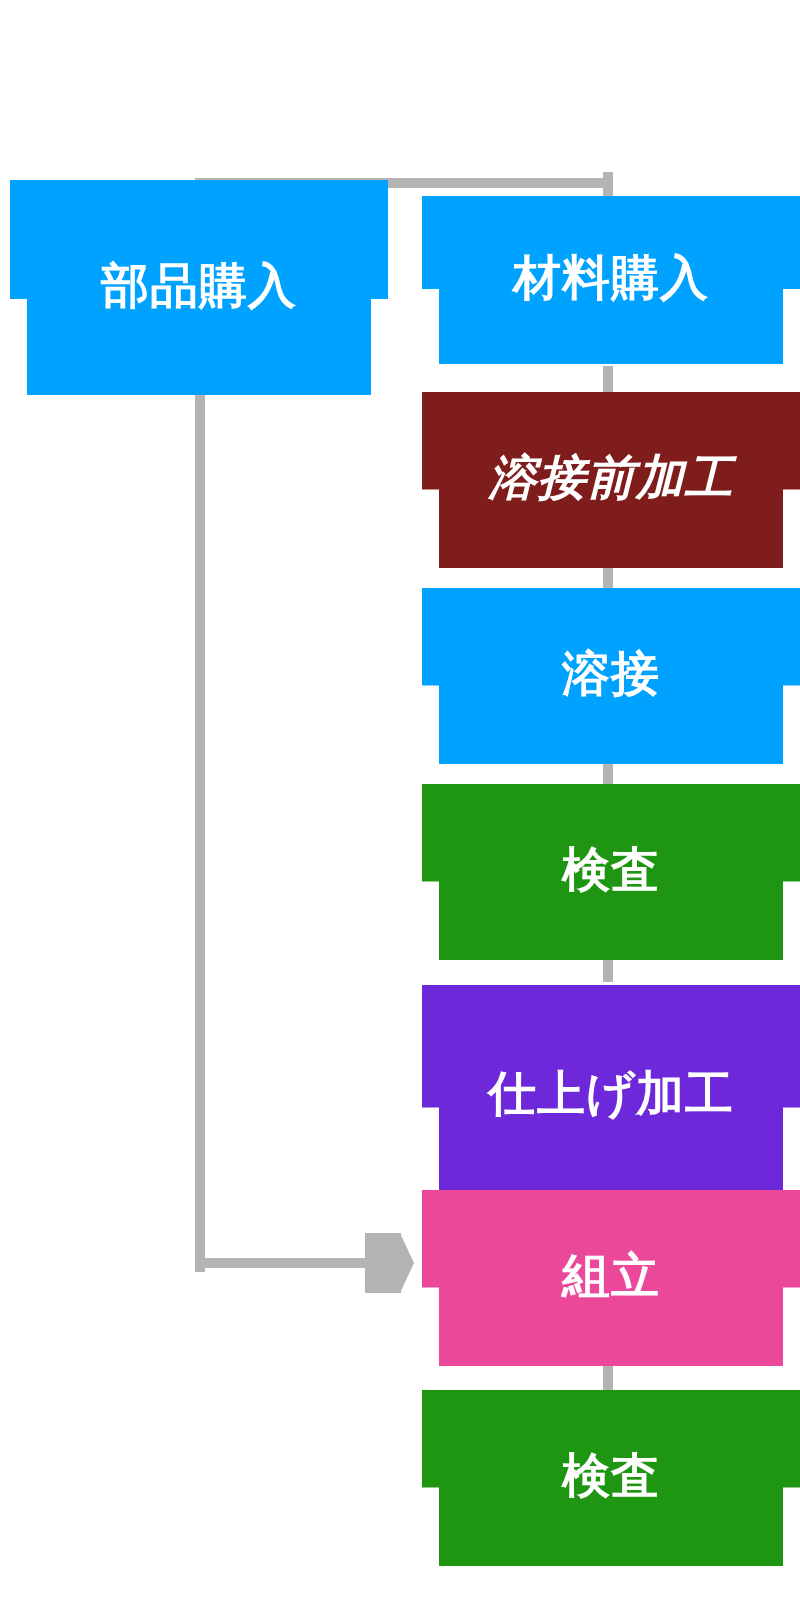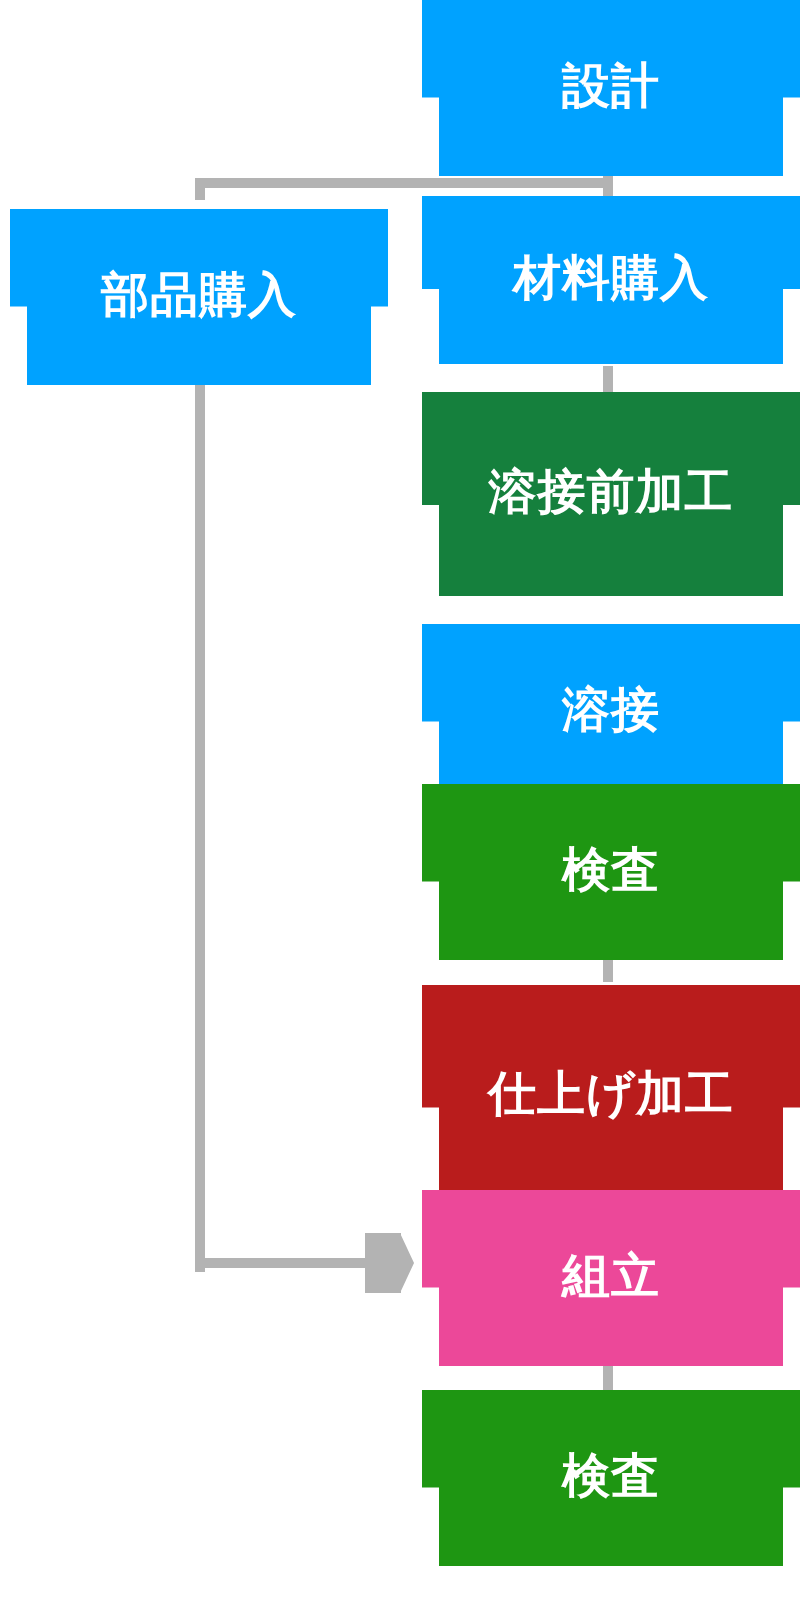--- a/index.html
+++ b/index.html
@@ -87,45 +87,42 @@
 
   <div class="connector" style="left:603px; top:1163px; width:10px; height:26px;"></div>
 
   <div class="connector" style="left:603px; top:1366px; width:10px; height:26px;"></div>
 
   <div class="connector" style="left:195px; top:366px; width:10px; height:906px;"></div>
   <div class="connector" style="left:195px; top:1258px; width:172px; height:10px;"></div>
   <div class="arrow-body" style="left:365px; top:1233px; width:36px; height:60px;"></div>
   <div class="arrow-head" style="left:400px; top:1233px;"></div>
 
-  <div class="node shape-step" style="left:422px; top:0px; width:378px; height:176px; background:#00a2ff;">
-    <span class="node-label">設計</span>
-  </div>
 
-  <div class="node shape-step" style="left:10px; top:209px; width:378px; height:176px; background:#00a2ff;">
+  <div class="node shape-step" style="left:10px; top:180px; width:378px; height:215px; background:#00a2ff;">
     <span class="node-label">部品購入</span>
   </div>
 
   <div class="node shape-step" style="left:422px; top:196px; width:378px; height:168px; background:#00a2ff;">
     <span class="node-label">材料購入</span>
   </div>
 
-  <div class="node shape-step" style="left:422px; top:392px; width:378px; height:204px; background:#15803d;">
+  <div class="node shape-step" style="left:422px; top:392px; width:378px; height:176px; background:#7f1d1d;font-style:italic;">
     <span class="node-label">溶接前加工</span>
   </div>
 
-  <div class="node shape-step" style="left:422px; top:588px; width:378px; height:176px; background:#00a2ff;margin-top:36px;">
+  <div class="node shape-step" style="left:422px; top:588px; width:378px; height:176px; background:#00a2ff;">
     <span class="node-label">溶接</span>
   </div>
 
   <div class="node shape-step" style="left:422px; top:784px; width:378px; height:176px; background:#1e9612;">
     <span class="node-label">検査</span>
   </div>
 
-  <div class="node shape-step" style="left:422px; top:985px; width:378px; height:221px; background:#b91c1c;font-family:Liberation Serif, serif;">
+  <div class="node shape-step" style="left:422px; top:985px; width:378px; height:221px; background:#6d28d9;font-family:Liberation Serif, serif;">
     <span class="node-label">仕上げ加工</span>
   </div>
 
   <div class="node shape-step" style="left:422px; top:1190px; width:378px; height:176px; background:#ec4899;">
     <span class="node-label">組立</span>
   </div>
 
   <div class="node shape-step" style="left:422px; top:1390px; width:378px; height:176px; background:#1e9612;">
     <span class="node-label">検査</span>
   </div>

